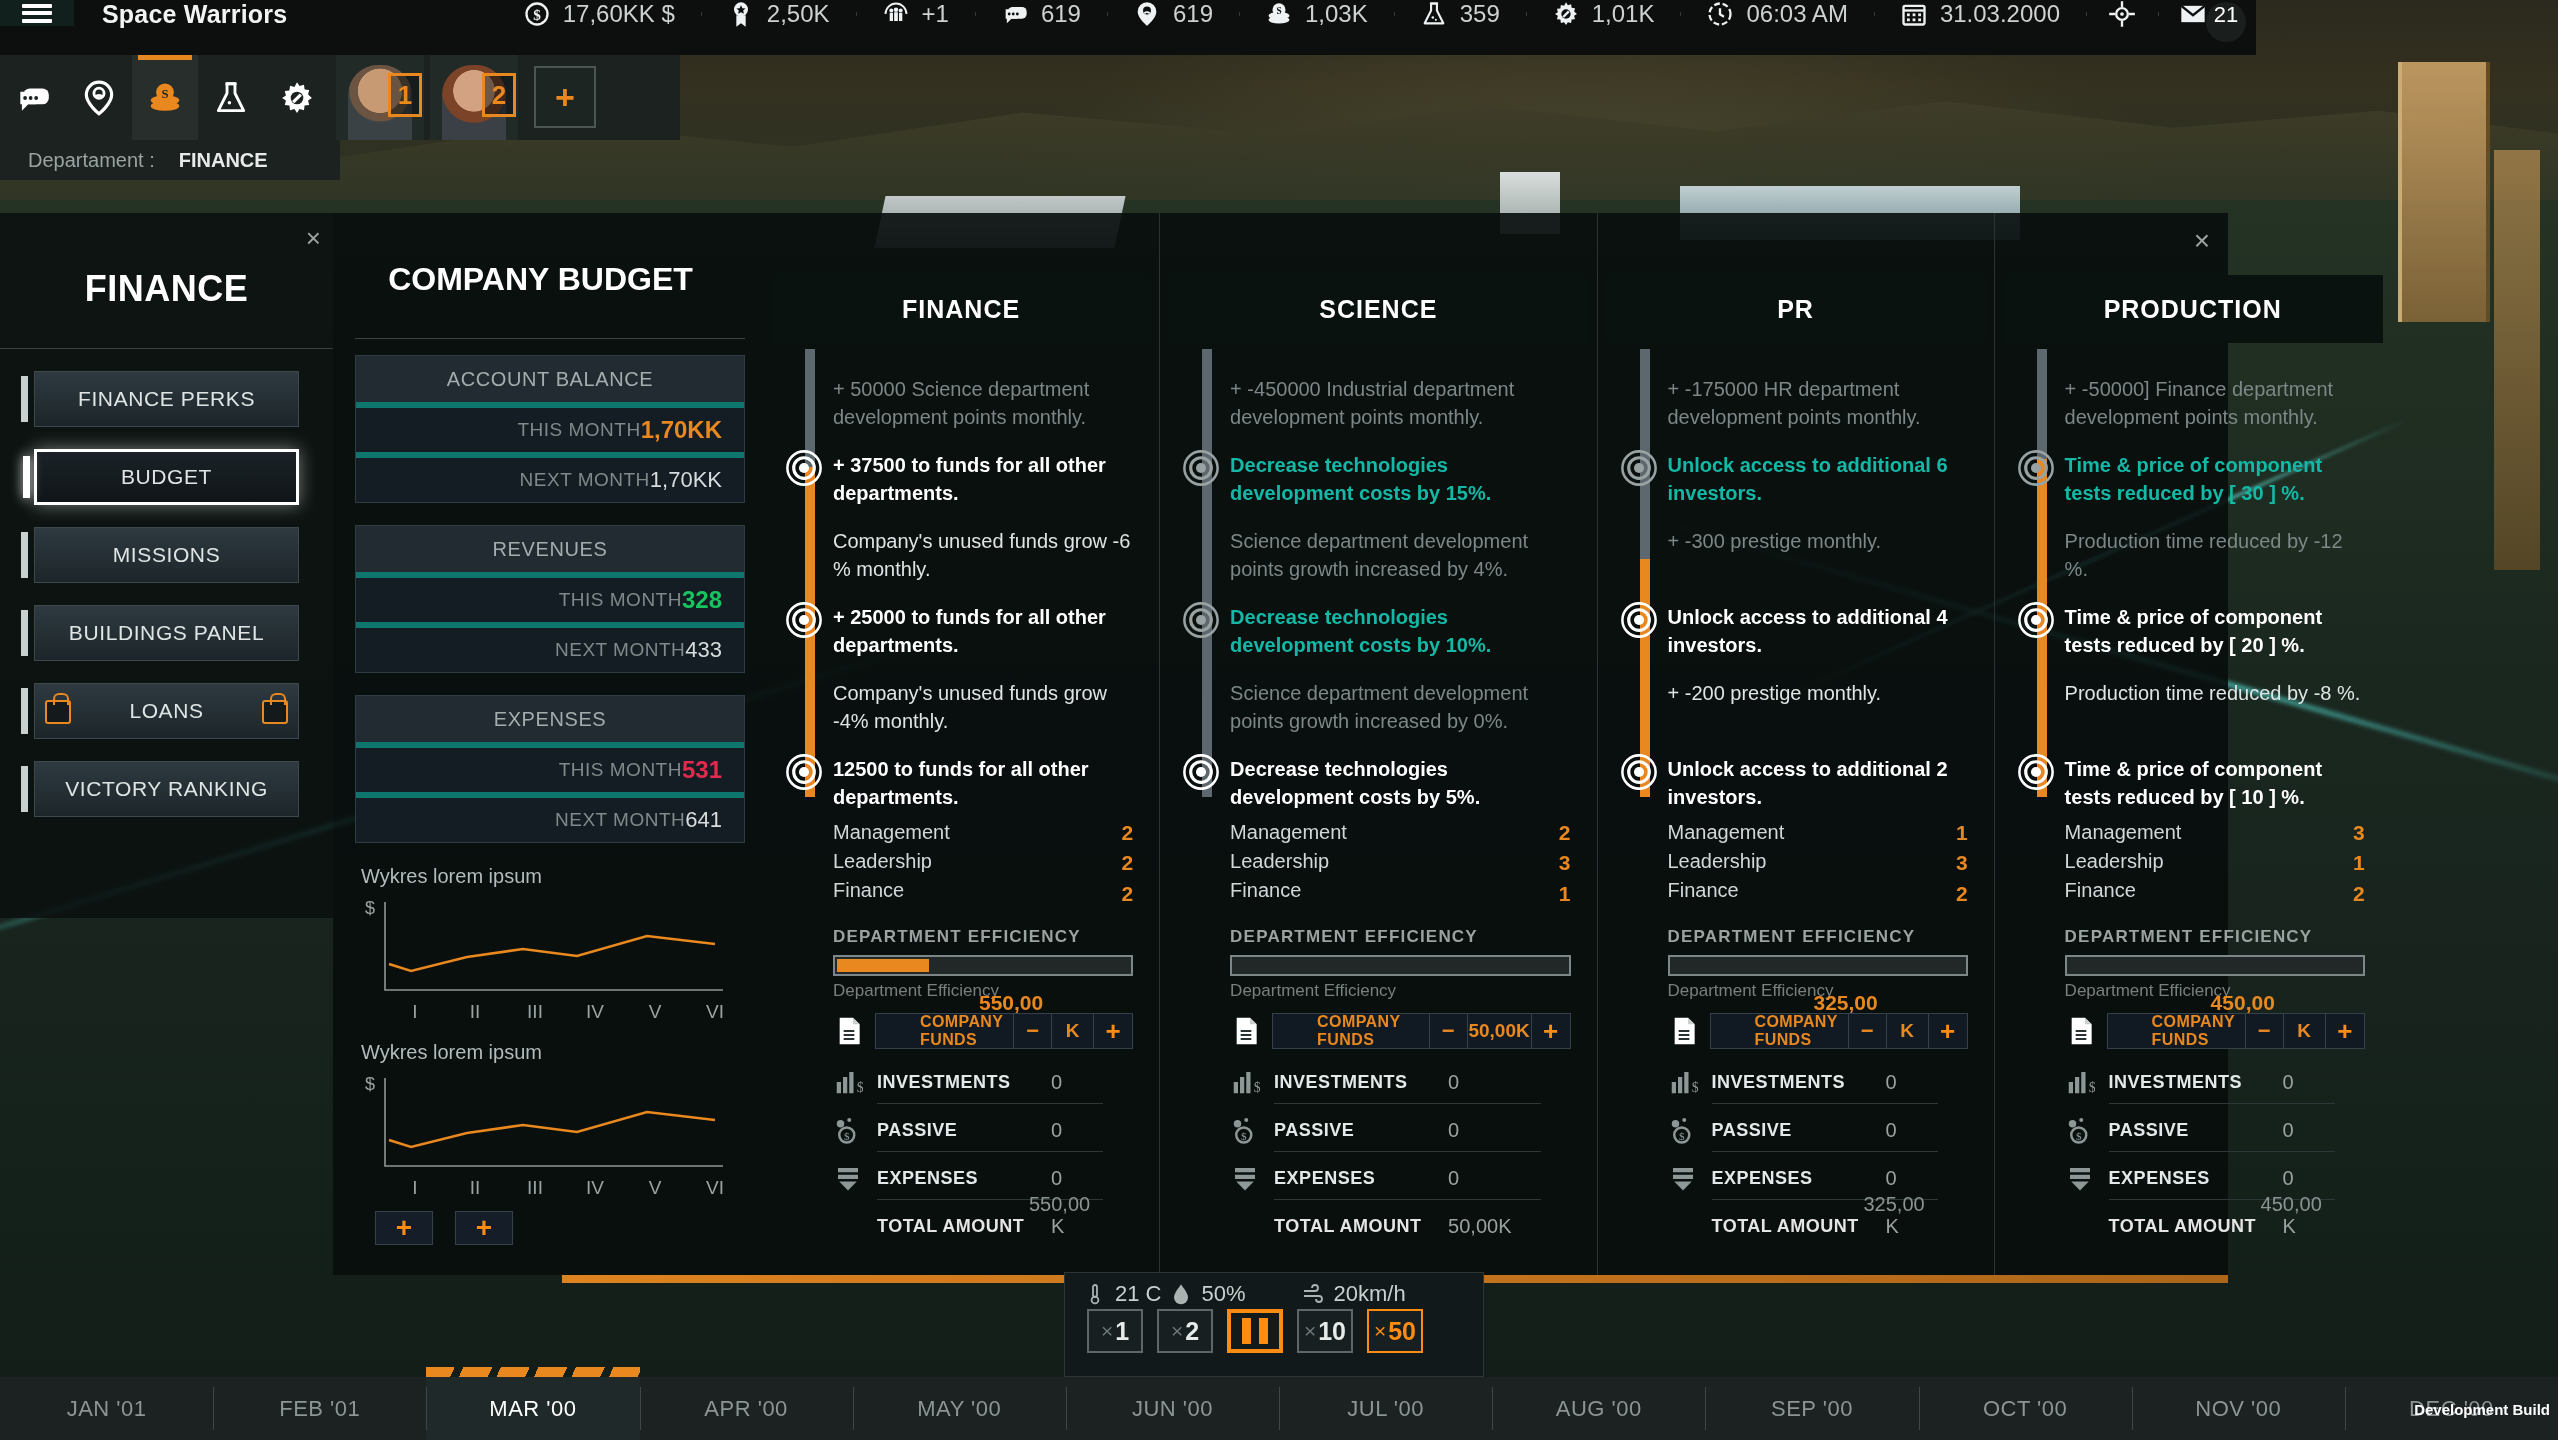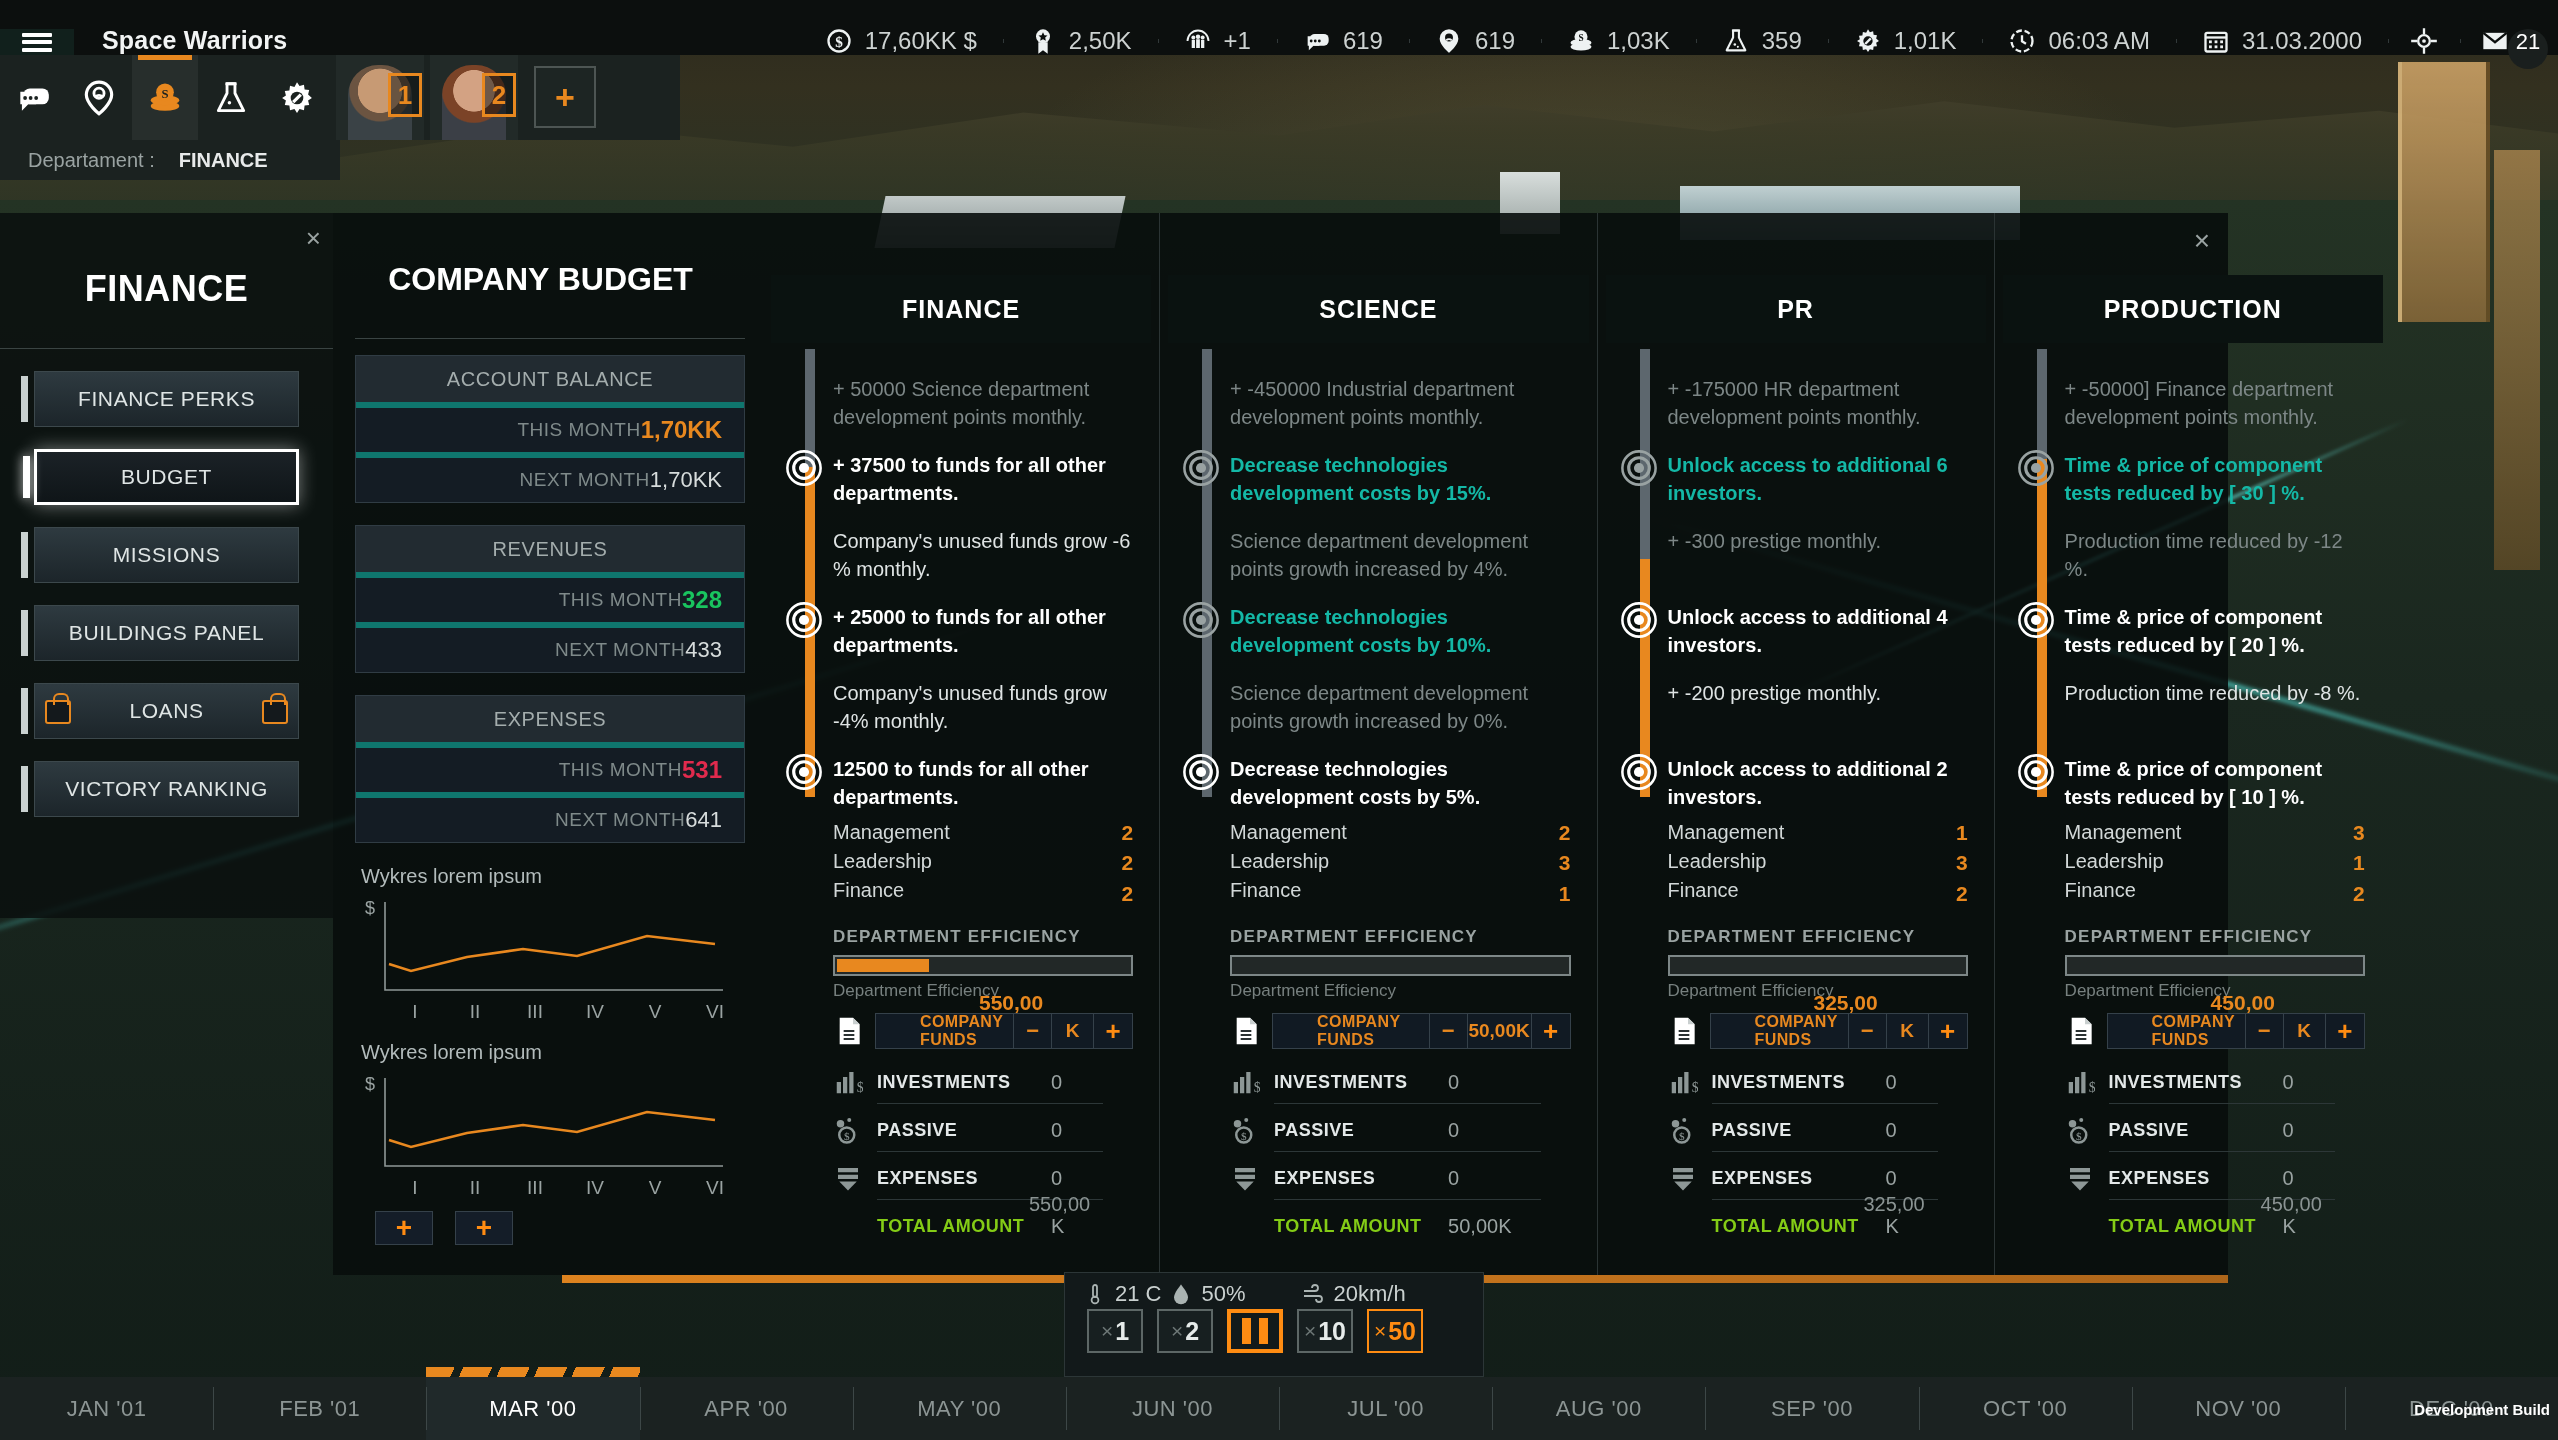--- a/index.html
+++ b/index.html
@@ -58,22 +58,22 @@
     background: linear-gradient(180deg,#d4a86a,#8a6a3a);
     border-left: 4px solid #e7c183; border-right: 4px solid #6d5126; opacity:.85;
   }
   #world .tower2 {
     position:absolute; right:18px; top:150px; width:46px; height:420px;
     background: linear-gradient(180deg,#b98f53,#6b5128); opacity:.7;
   }
 
   
   #topbar {
-    position: absolute; left: 0; top: 0; width: 2558px; height: 55px;
-    background: #0c0f0e; display: flex; align-items: flex-end;
+    position: absolute; left: 0; top: 0; width: 2256px; height: 55px;
+    background: #0c0f0e; display: flex; align-items: flex-start;
     z-index: 40; color: #e7eaea;
   }
   .hamburger {
     width: 74px; display:flex; align-items:center; justify-content:center;
     background:#11201c; cursor:pointer;
   }
   .hamburger span { display:block; width:30px; height:4px; background:#fff; margin:3.5px 0; border-radius:1px; }
   #game-title {
     display:flex; align-items:center; padding: 0 28px;
     font-size: 25px; font-weight: bold; letter-spacing:.2px; color:#f2f4f4;
@@ -279,21 +279,21 @@
   .fb-val   { color:#e8881f; font-size:19px; font-weight:bold; min-width:42px; }
   .fb-plus  { color:#ff8c12; font-size:26px; font-weight:bold; min-width:38px; }
 
   
   .statrow { display:flex; align-items:center; gap:14px; margin-top:18px; position:relative; }
   .statrow .sico { width:30px; height:30px; color:#8d9796; }
   .statrow .sico svg { width:30px; height:30px; }
   .statrow .sname { color:#e3e8e8; font-size:18px; font-weight:bold; letter-spacing:.5px; flex:0 0 160px; }
   .statrow .sval { color:#9aa3a2; font-size:20px; }
   .statrow .underline { position:absolute; left:44px; right:30px; bottom:-7px; height:1px; background:#2d3738; }
-  .statrow.total .sname { color:#84cc16; }
+  .statrow.total .sname { color:#e5e5e5; }
   .statrow.total .sval { color:#9aa3a2; }
   .total-amt-over {
     position:absolute; left:196px; top:-18px; color:#8b9493; font-size:20px; white-space:nowrap;
   }
 
   
   #timeline {
     position:absolute; left:0; bottom:0; width:2558px; height:63px;
     background:#1b2221; display:flex; z-index:35;
   }

